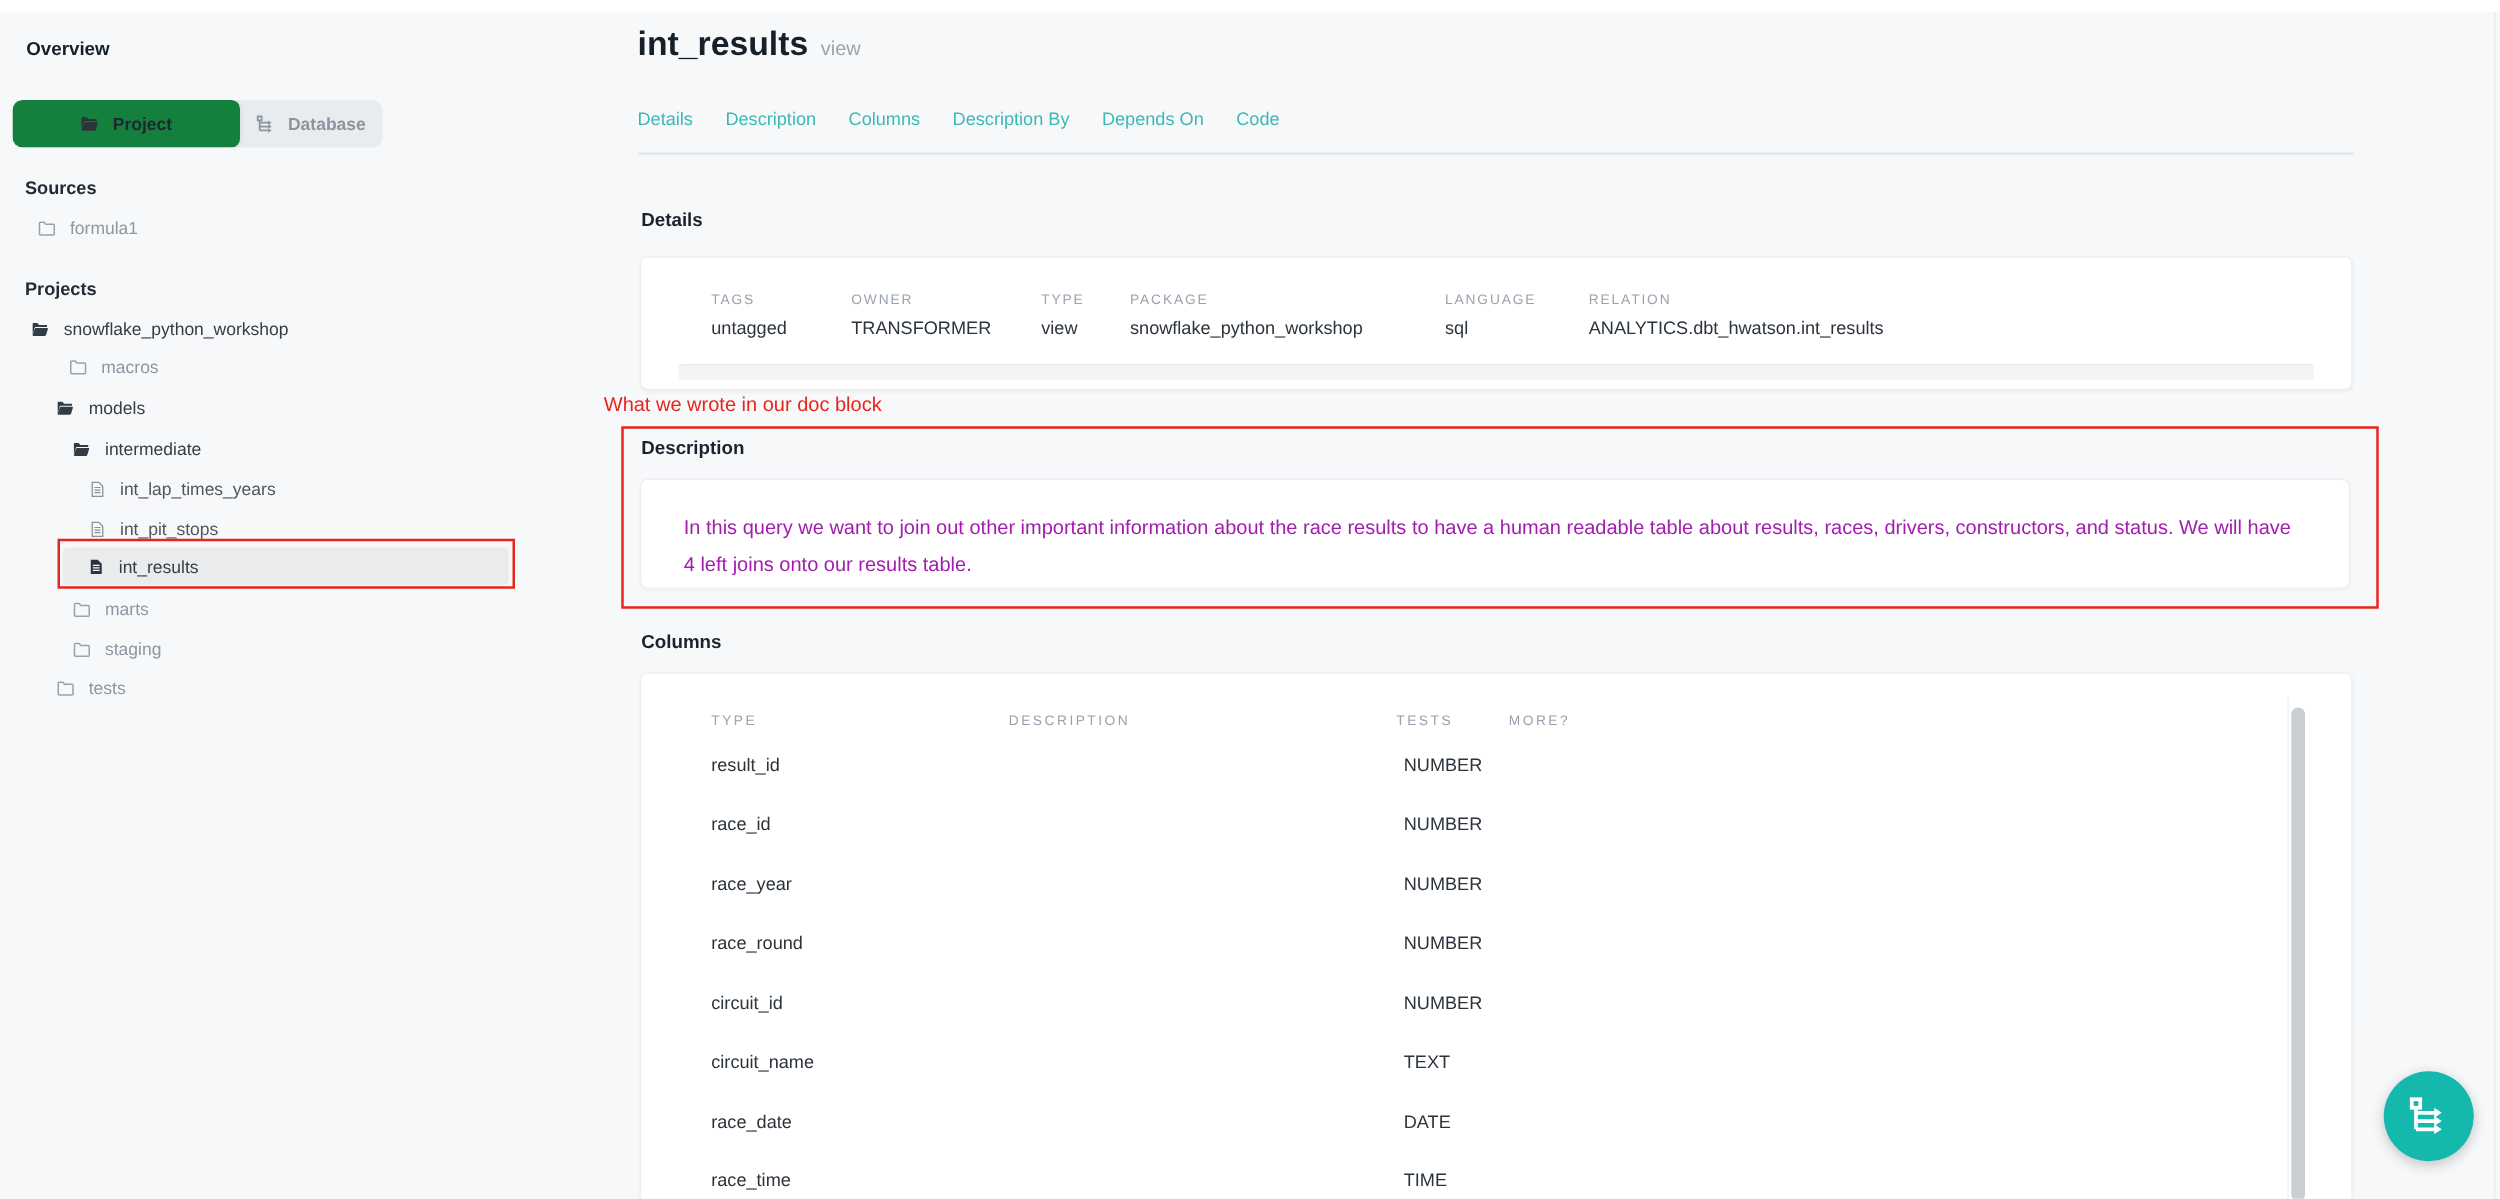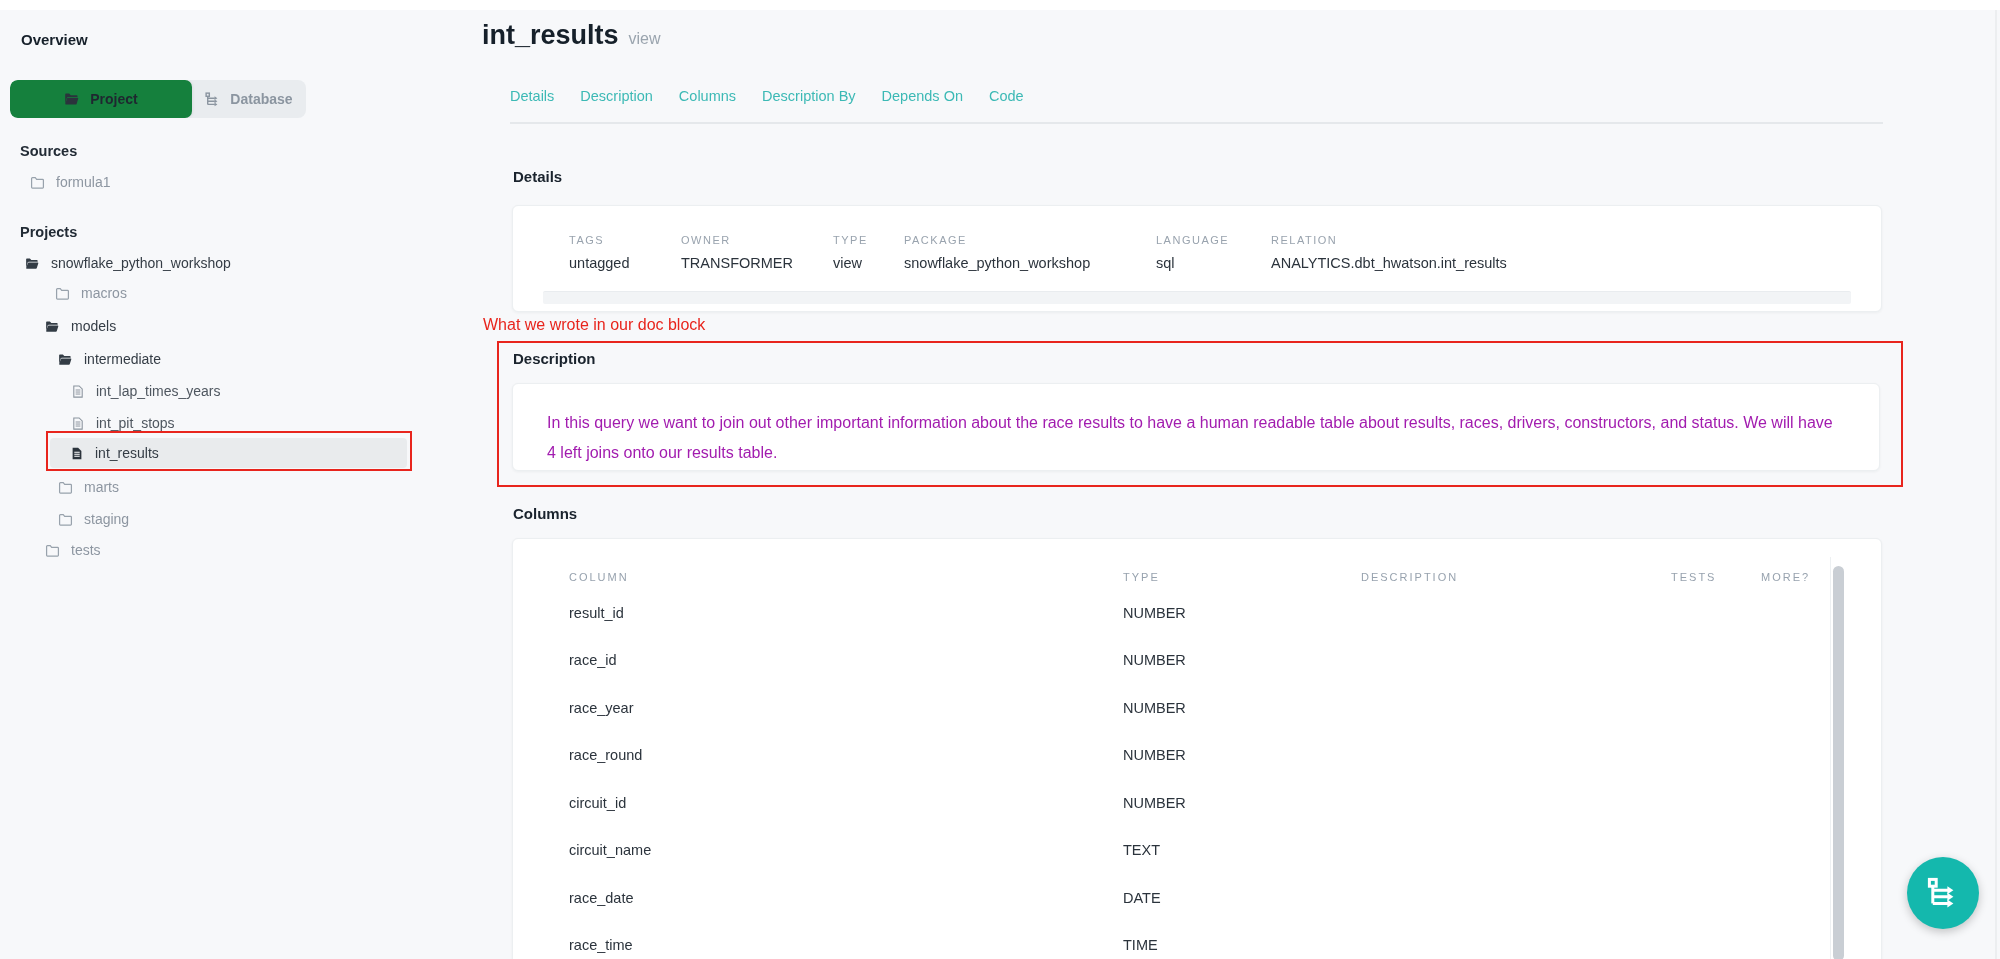--- a/index.html
+++ b/index.html
@@ -22,21 +22,21 @@
   .side-header { position:absolute; font-size:14.5px; font-weight:bold; color:#222b35; }
   .trow { position:absolute; height:30px; display:flex; align-items:center; gap:11px; cursor:pointer; }
   .tlabel { font-size:14px; }
   .t-gray { color:#8d96a1; }
   .t-dark { color:#343c45; }
   .t-mid  { color:#4e565f; }
   #sel-row-bg { position:absolute; left:50px; top:428px; width:357px; height:30px; background:#e9ebed; border-radius:4px; }
   #sel-red-box { position:absolute; left:46px; top:421px; width:366px; height:40px; border:2px solid #e8251d; }
 
   
-  #title { position:absolute; left:482px; top:10px; font-size:27px; font-weight:bold; color:#16202a; }
+  #title { position:absolute; left:510px; top:10px; font-size:27px; font-weight:bold; color:#16202a; }
   #title .badge { font-size:16px; font-weight:normal; color:#9aa4ae; margin-left:10px; }
   #tabs { position:absolute; left:510px; top:78px; display:flex; gap:26px; }
   #tabs a { font-size:14.5px; color:#3cb9b5; text-decoration:none; cursor:pointer; }
   #tab-divider { position:absolute; left:510px; top:112px; width:1373px; height:2px; background:#e5e8eb; }
 
   
   #details-card { left:512px; top:195px; width:1370px; height:107px; padding:28px 30px 0 56px; }
   .dt-row { display:flex; }
   .dt-cell { flex:0 0 auto; }
   .dt-cell.f0{width:112px}.dt-cell.f1{width:152px}.dt-cell.f2{width:71px}
@@ -268,21 +268,20 @@
   <div id="annotation">What we wrote in our doc block</div>
   <div class="sec-heading" style="left:513px; top:340px">Description</div>
   <div class="card" id="desc-card">
     <p>In this query we want to join out other important information about the race results to have a human readable table about results, races, drivers, constructors, and status. We will have 4 left joins onto our results table.</p>
   </div>
   <div id="desc-red-box"></div>
 
   <div class="sec-heading" style="left:513px; top:495px">Columns</div>
   <div class="card" id="columns-card">
     <div class="th-row">
-      <div class="th c0">COLUMN</div>
       <div class="th c1">TYPE</div>
       <div class="th c2">DESCRIPTION</div>
       <div class="th c3">TESTS</div>
       <div class="th c4">MORE?</div>
     </div>
 
     <div class="tb-row">
       <div class="td c0">result_id</div>
       <div class="td c1">NUMBER</div>
       <div class="td c2"></div>

